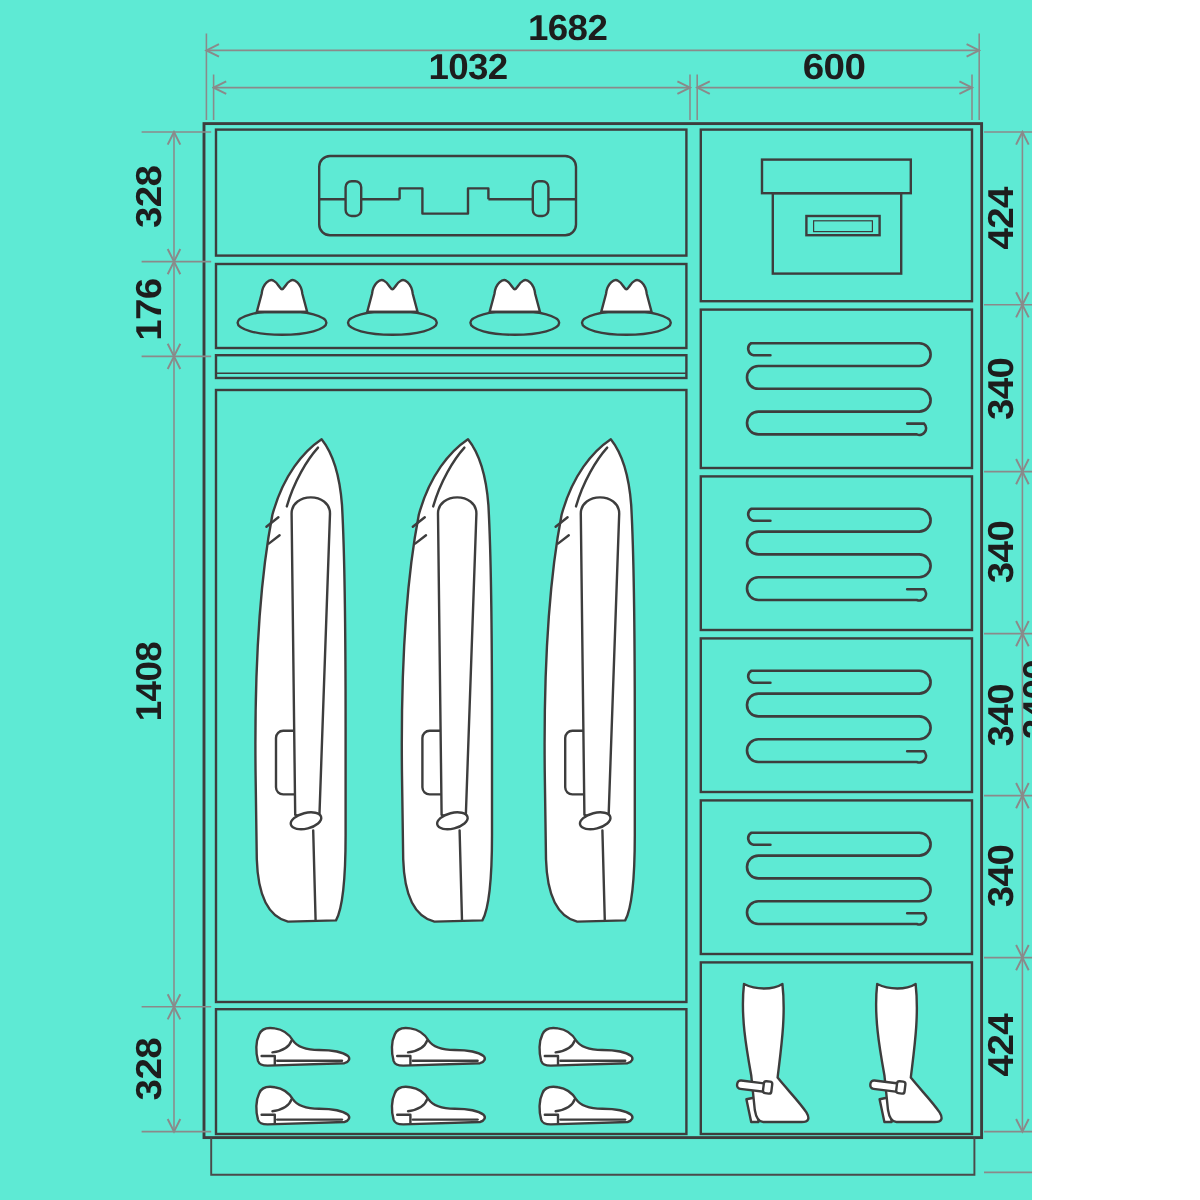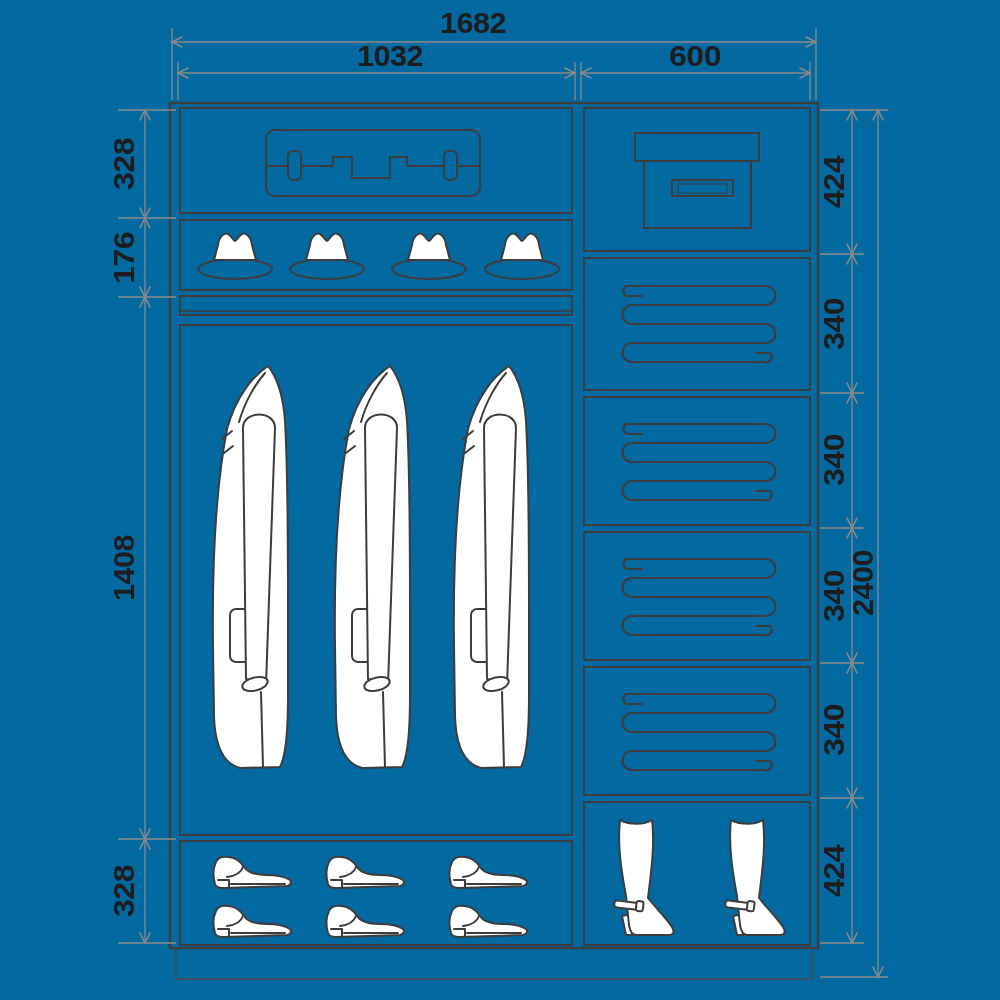--- a/index.html
+++ b/index.html
@@ -1,16 +1,16 @@
 <!DOCTYPE html>
 <html><head>
 <meta charset="utf-8">
 <style>
   html,body{margin:0;padding:0;background:#ffffff;}
-  .stage{position:relative;width:1000px;height:1000px;background:#0369a1;overflow:hidden;
+  .stage{position:relative;width:860px;height:1000px;background:#5eead4;overflow:hidden;
          font-family:"Liberation Sans", sans-serif;}
   svg{position:absolute;left:0;top:0;}
   text{font-family:"Liberation Sans", sans-serif;font-weight:bold;fill:#1d1d1d;}
 </style>
 </head>
 <body>
 
 <div class="stage">
 <svg width="1000" height="1000" viewBox="0 0 1000 1000">
   <defs>

